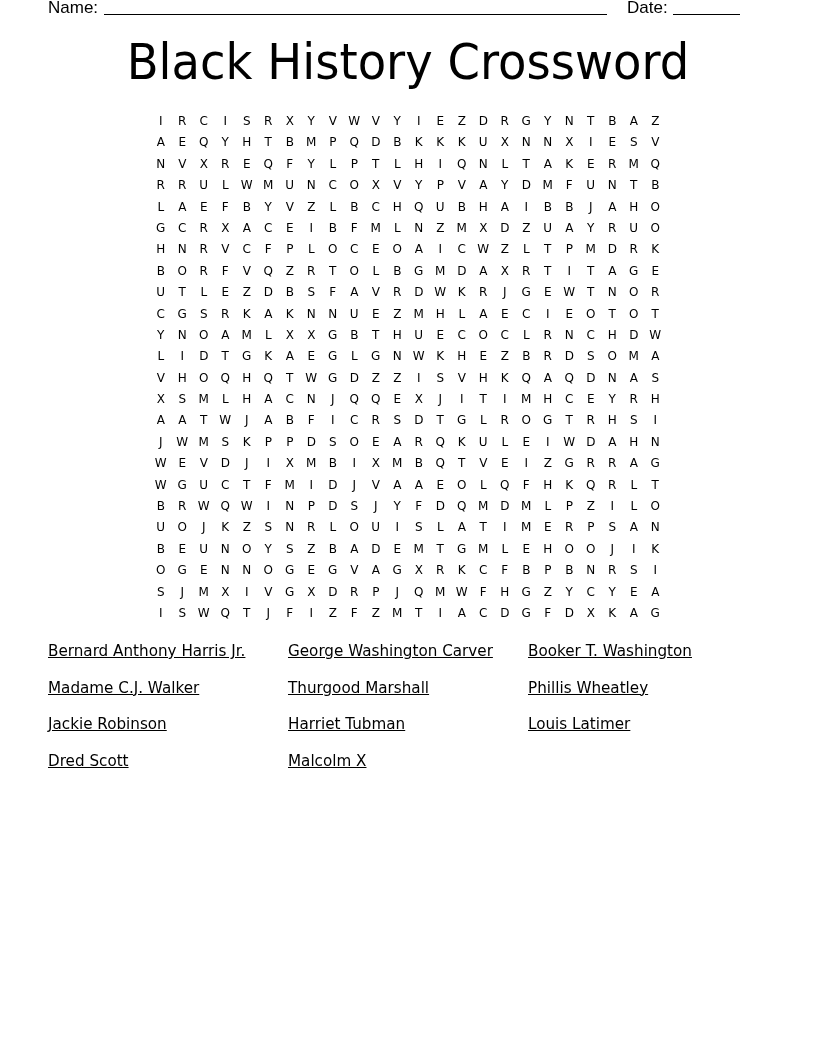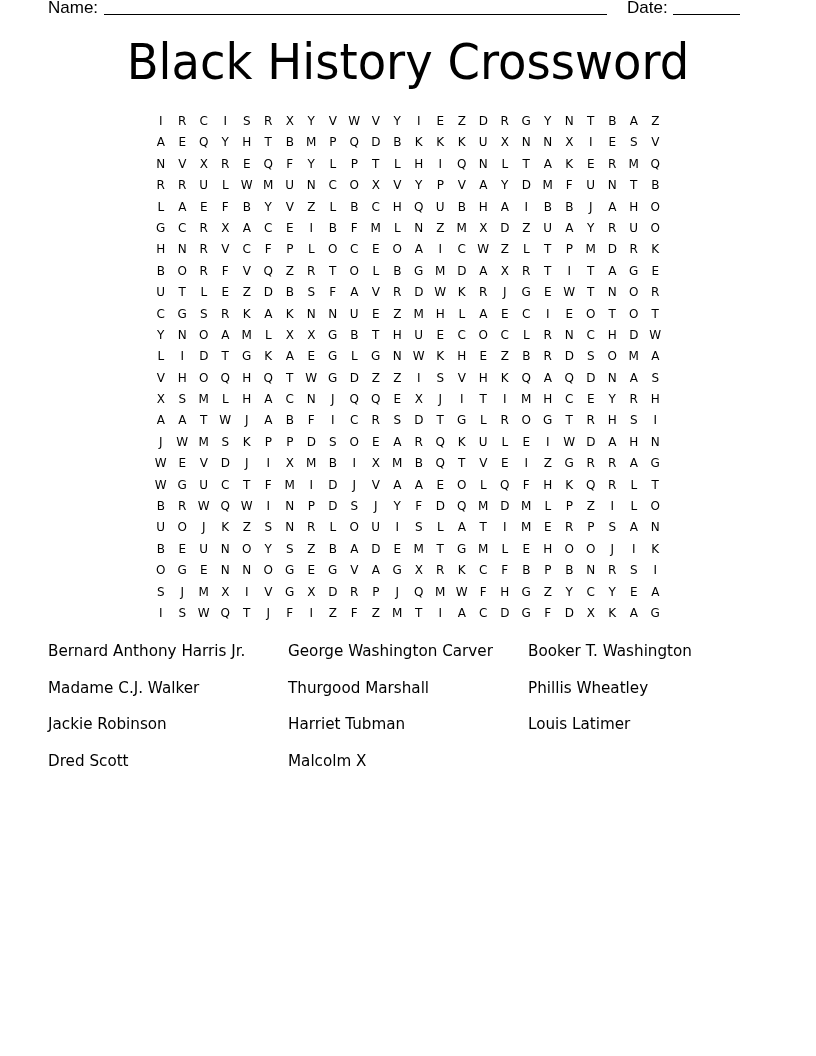--- a/index.html
+++ b/index.html
@@ -21,21 +21,21 @@
   .grid {
     position: absolute; left: 150px; top: 111px;
     display: grid; grid-template-columns: repeat(24, 21.5px); grid-auto-rows: 21.4px;
   }
   .cell {
     text-align: center; line-height: 21.4px;
     font-family: "DejaVu Sans", sans-serif; font-size: 12px; color: #000;
   }
   .words {
     position: absolute; left: 48px; top: 641px; width: 720px;
-    display: grid; grid-template-columns: 240px 240px 240px; grid-auto-rows: 36.7px;
+    display: grid; grid-template-columns: 240px 240px 240px; grid-auto-rows: 36.7px; text-decoration: underline;
   }
   .word {
     font-family: "DejaVu Sans", sans-serif; font-size: 16.5px; color: #000;
     white-space: nowrap; transform: scaleX(0.92); transform-origin: left;
   }
 </style>
 </head>
 <body>
 
 <div class="header-line">

